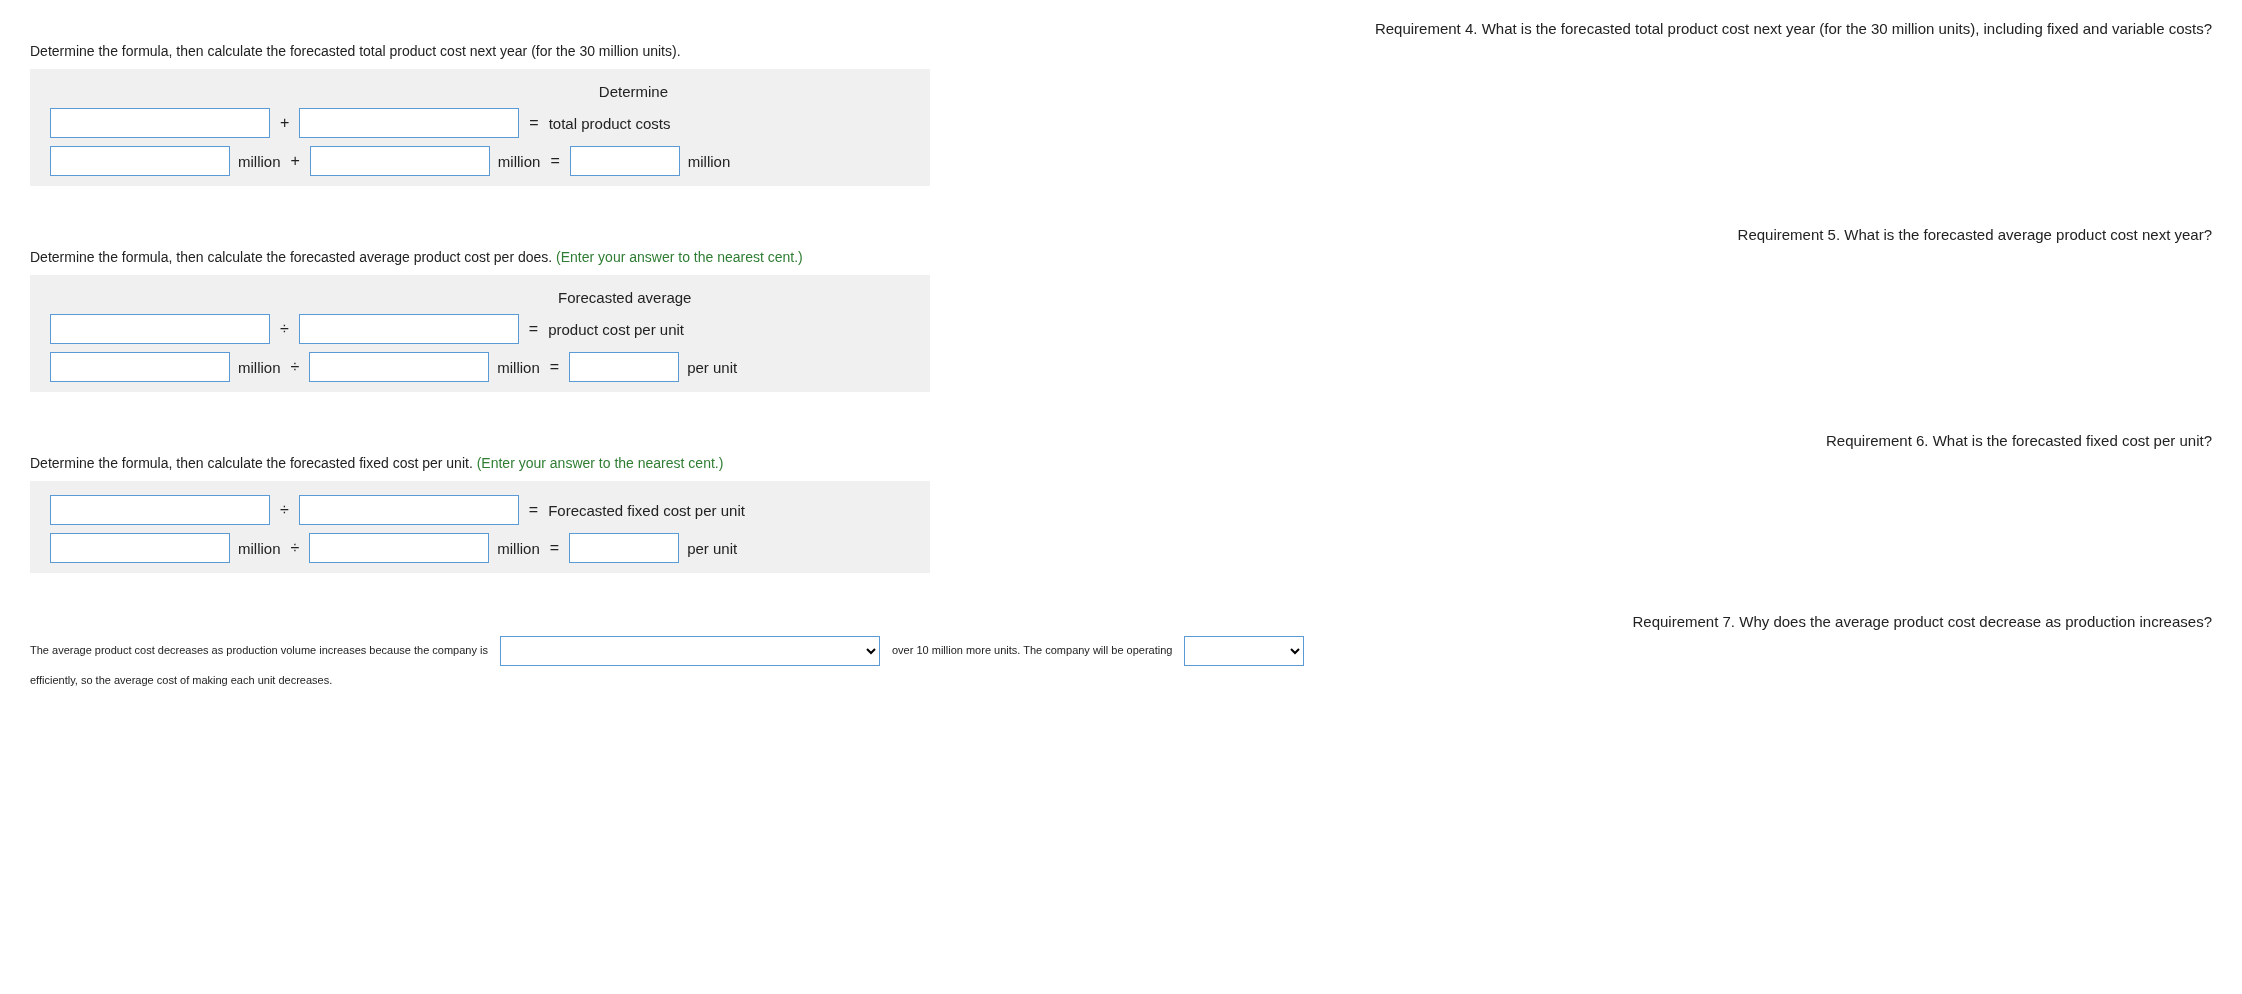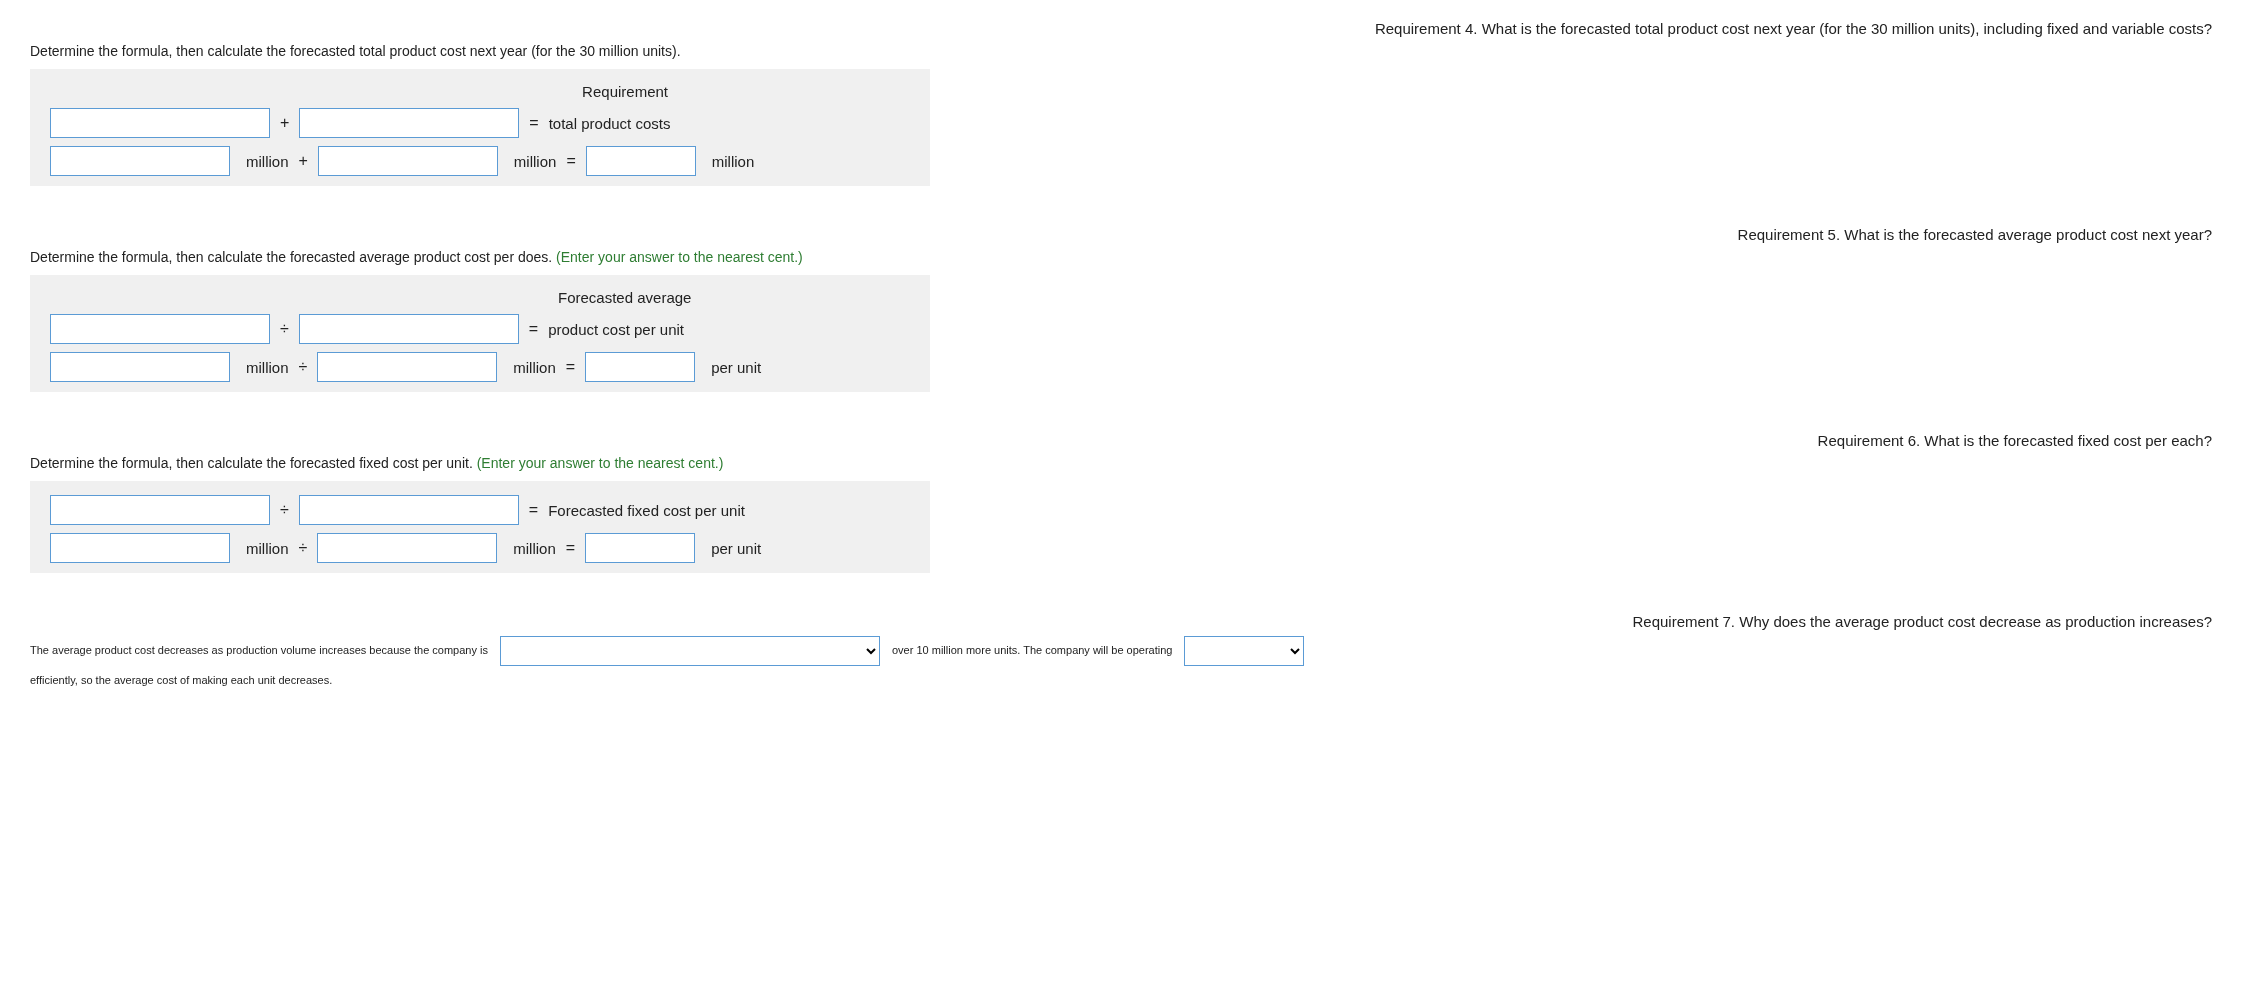--- a/index.html
+++ b/index.html
@@ -42,21 +42,21 @@
     .formula-row {
       display: flex;
       align-items: center;
       margin-bottom: 8px;
     }
     .formula-row:last-child {
       margin-bottom: 0;
     }
     .formula-label-right {
       font-size: 15px;
-      padding-left: 16px;
+      padding-left: 8px;
     }
     input[type="text"] {
       border: 1.5px solid #5b9bd5;
       background: #fff;
       height: 30px;
       font-size: 14px;
       padding: 2px 5px;
     }
     .input-large {
       width: 220px;
@@ -119,21 +119,21 @@
   </div>
   <div class="subtext">Determine the formula, then calculate the forecasted total product cost next year (for the 30 million units).</div>
 
   <div class="formula-table">
     
     <div class="formula-row">
       <div style="width:220px"></div>
       <div style="width:34px"></div>
       <div style="width:220px"></div>
       <div style="width:34px"></div>
-      <div style="min-width:110px; text-align:right; font-size:15px;">Requirement</div>
+      <div style="min-width:110px; text-align:right; font-size:15px;">Determine</div>
     </div>
     
     <div class="formula-row">
       <input type="text" class="input-large" style="">
       <span class="op-symbol">+</span>
       <input type="text" class="input-large" style="">
       <span class="eq-symbol">=</span>
       <span class="result-label">total product costs</span>
     </div>
     
@@ -187,21 +187,21 @@
       <span class="eq-symbol">=</span>
       <input type="text" class="input-small" style="">
       <span class="formula-label-right">per unit</span>
     </div>
   </div>
 </div>
 
 <div class="section">
   <div class="req-heading">
     <span>Requirement 6.</span>
-    <span> What is the forecasted fixed cost per each?</span>
+    <span> What is the forecasted fixed cost per unit?</span>
   </div>
   <div class="subtext">
     <span>Determine the formula, then calculate the forecasted fixed cost per unit.</span>
     <span class="green-text">(Enter your answer to the nearest cent.)</span>
   </div>
 
   <div class="formula-table">
     
     <div class="formula-row">
       <input type="text" class="input-large" style="">

